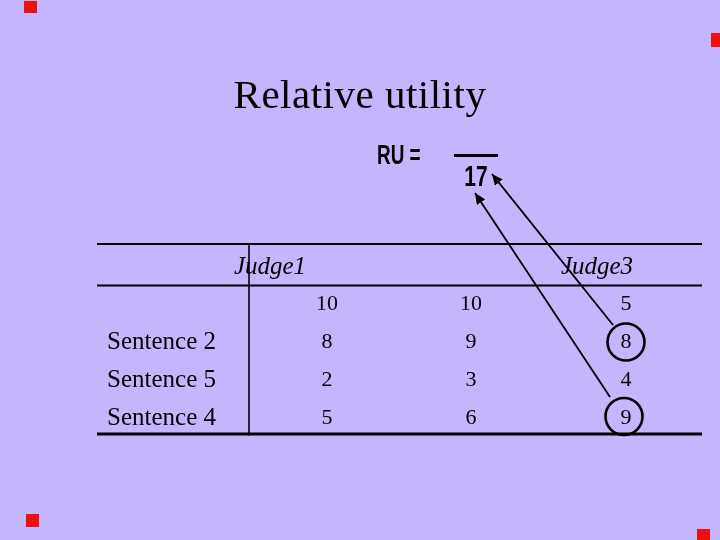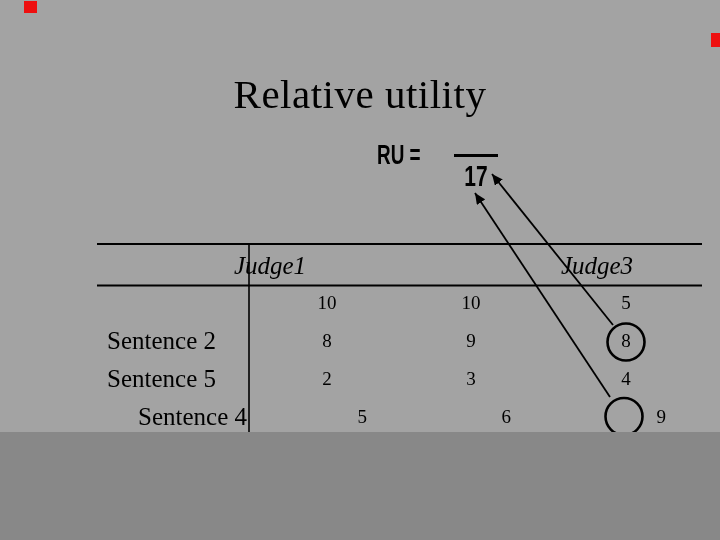--- a/index.html
+++ b/index.html
@@ -1,38 +1,38 @@
 <!DOCTYPE html>
 <html><head>
 <meta charset="utf-8">
 <style>
   html,body{margin:0;padding:0;background:#888;}
   #slide{
-    position:relative;width:720px;height:432px;background:#a3a3a3;
+    position:relative;width:720px;height:540px;background:#c4b5fd;
     overflow:hidden;font-family:"Liberation Serif", serif;color:#000;
   }
   .abs{position:absolute;}
   #title{
     left:0;right:0;top:70px;text-align:center;
     font-size:41px;letter-spacing:0.5px;white-space:nowrap;
   }
   .blockfont{
     font-family:"Liberation Sans", sans-serif;font-weight:bold;
     transform:scaleX(0.70);white-space:nowrap;
   }
   #formula-lhs{left:377px;top:140px;font-size:27px;transform-origin:left top;}
   #fraction-bar{left:454px;top:154px;width:44px;height:3px;background:#000;}
   #formula-den{left:454px;top:159px;width:44px;text-align:center;font-size:30px;transform-origin:center top;}
   .col-header{
     top:251px;width:120px;height:30px;line-height:30px;text-align:center;
     font-size:25px;font-style:italic;
   }
   .row-label{left:107px;width:140px;height:30px;line-height:30px;font-size:25px;}
-  .cell{width:80px;height:30px;line-height:30px;text-align:center;font-size:19px;}
-  .r1{top:288px;} .r2{top:326px;} .r3{top:364px;} .r4{top:402px;text-align:right;}
+  .cell{width:80px;height:30px;line-height:30px;text-align:center;font-size:22px;}
+  .r1{top:288px;} .r2{top:326px;} .r3{top:364px;} .r4{top:402px;}
   .cj1{left:287px;} .cj2{left:431px;} .cj3{left:586px;}
   .corner-mark{background:#ee0f0f;}
   #mark-tl{left:24px;top:1px;width:13px;height:12px;}
   #mark-tr{left:711px;top:33px;width:9px;height:14px;}
   #mark-bl{left:26px;top:514px;width:13px;height:13px;}
   #mark-br{left:697px;top:529px;width:13px;height:11px;}
   svg#overlay{left:0;top:0;pointer-events:none;}
 </style>
 </head>
 <body>

